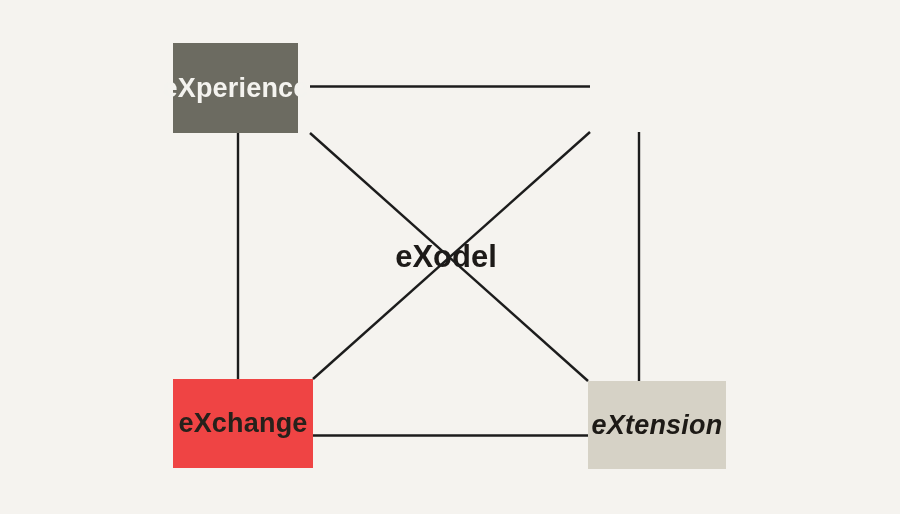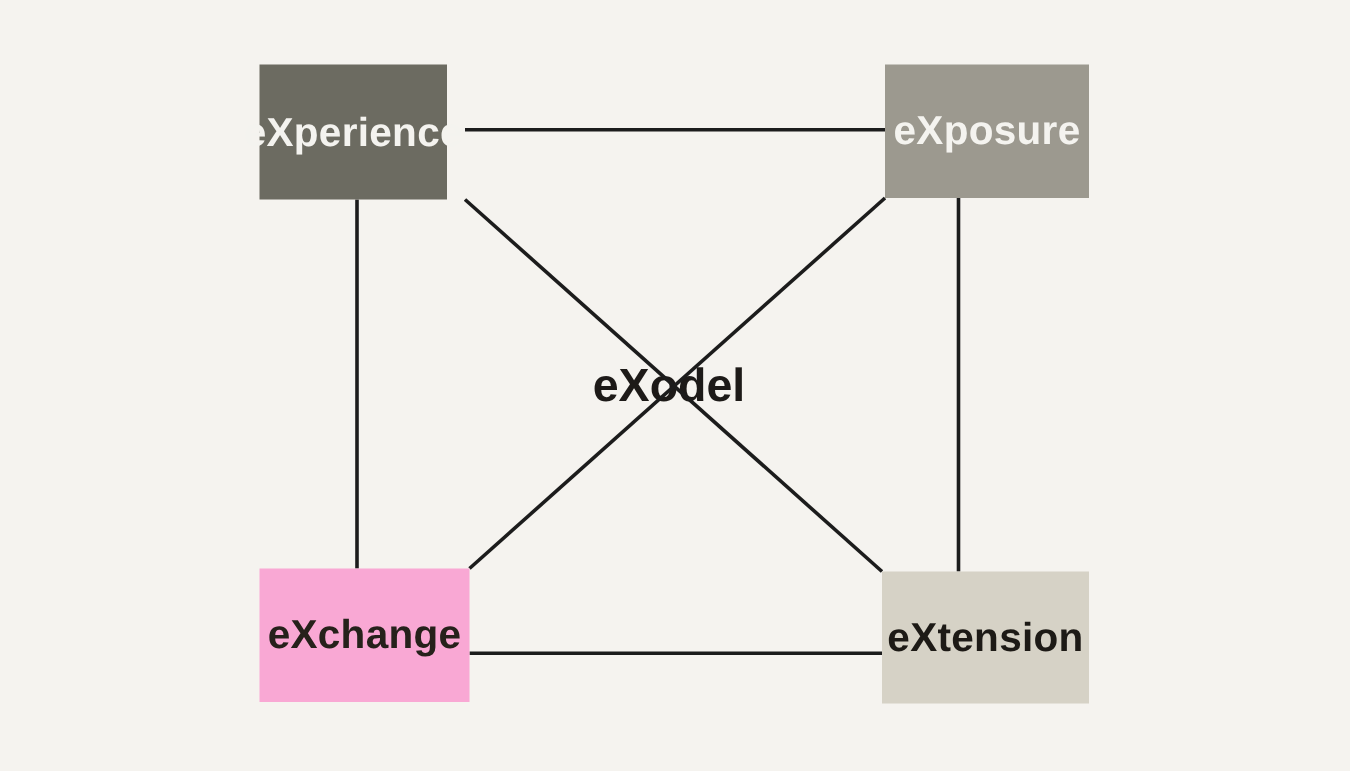--- a/index.html
+++ b/index.html
@@ -65,25 +65,22 @@
     <line x1="639" y1="132" x2="639" y2="381"></line>
     <line x1="313" y1="435.5" x2="588" y2="435.5"></line>
     <line x1="310" y1="133" x2="588" y2="381"></line>
     <line x1="590" y1="132" x2="313" y2="379"></line>
   </svg>
 
   <div class="node node-experience" style="background-color: rgb(108, 107, 97); color: rgb(244, 243, 239);">
     <span>eXperience</span>
   </div>
 
-  <div class="node node-exposure" style="background-color: rgb(156, 153, 143); color: rgb(244, 243, 239);">
-    <span>eXposure</span>
-  </div>
 
-  <div class="node node-exchange" style="background-color: #f9a8d4; color: rgb(38, 33, 27);">
+  <div class="node node-exchange" style="background-color: #ef4444; color: rgb(38, 33, 27);">
     <span>eXchange</span>
   </div>
 
-  <div class="node node-extension" style="background-color: rgb(214, 210, 198); color: rgb(29, 26, 22);">
+  <div class="node node-extension" style="background-color: rgb(214, 210, 198); color: rgb(29, 26, 22); font-style: italic;">
     <span>eXtension</span>
   </div>
 
 </div>
 
 </body></html>

